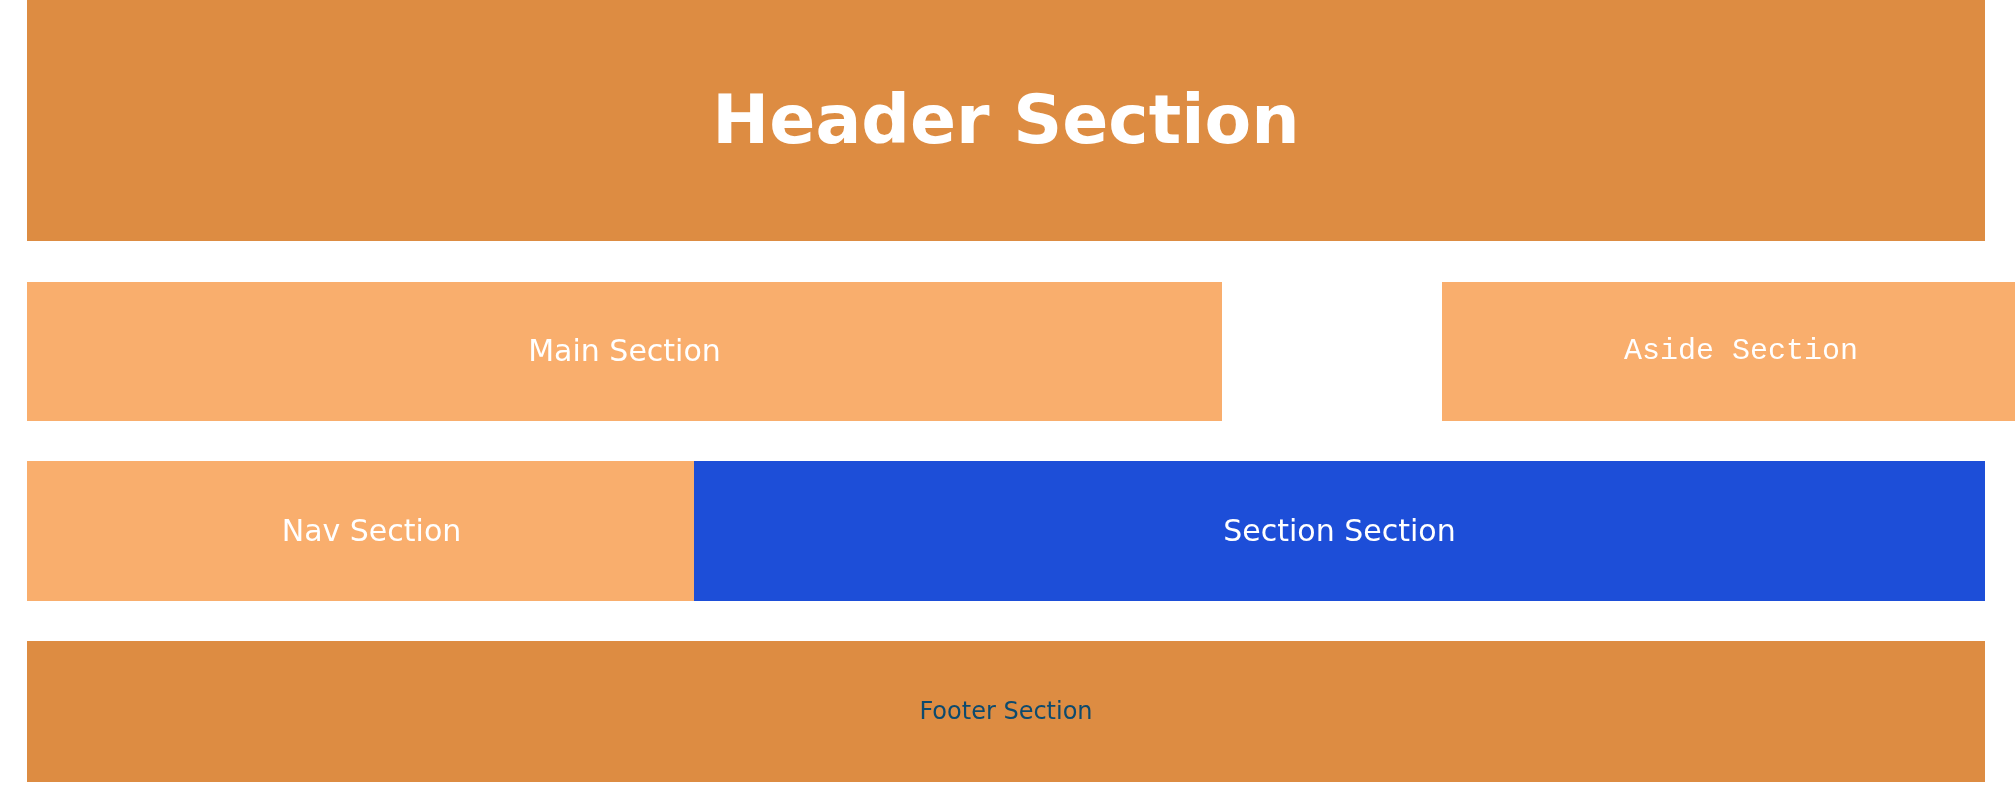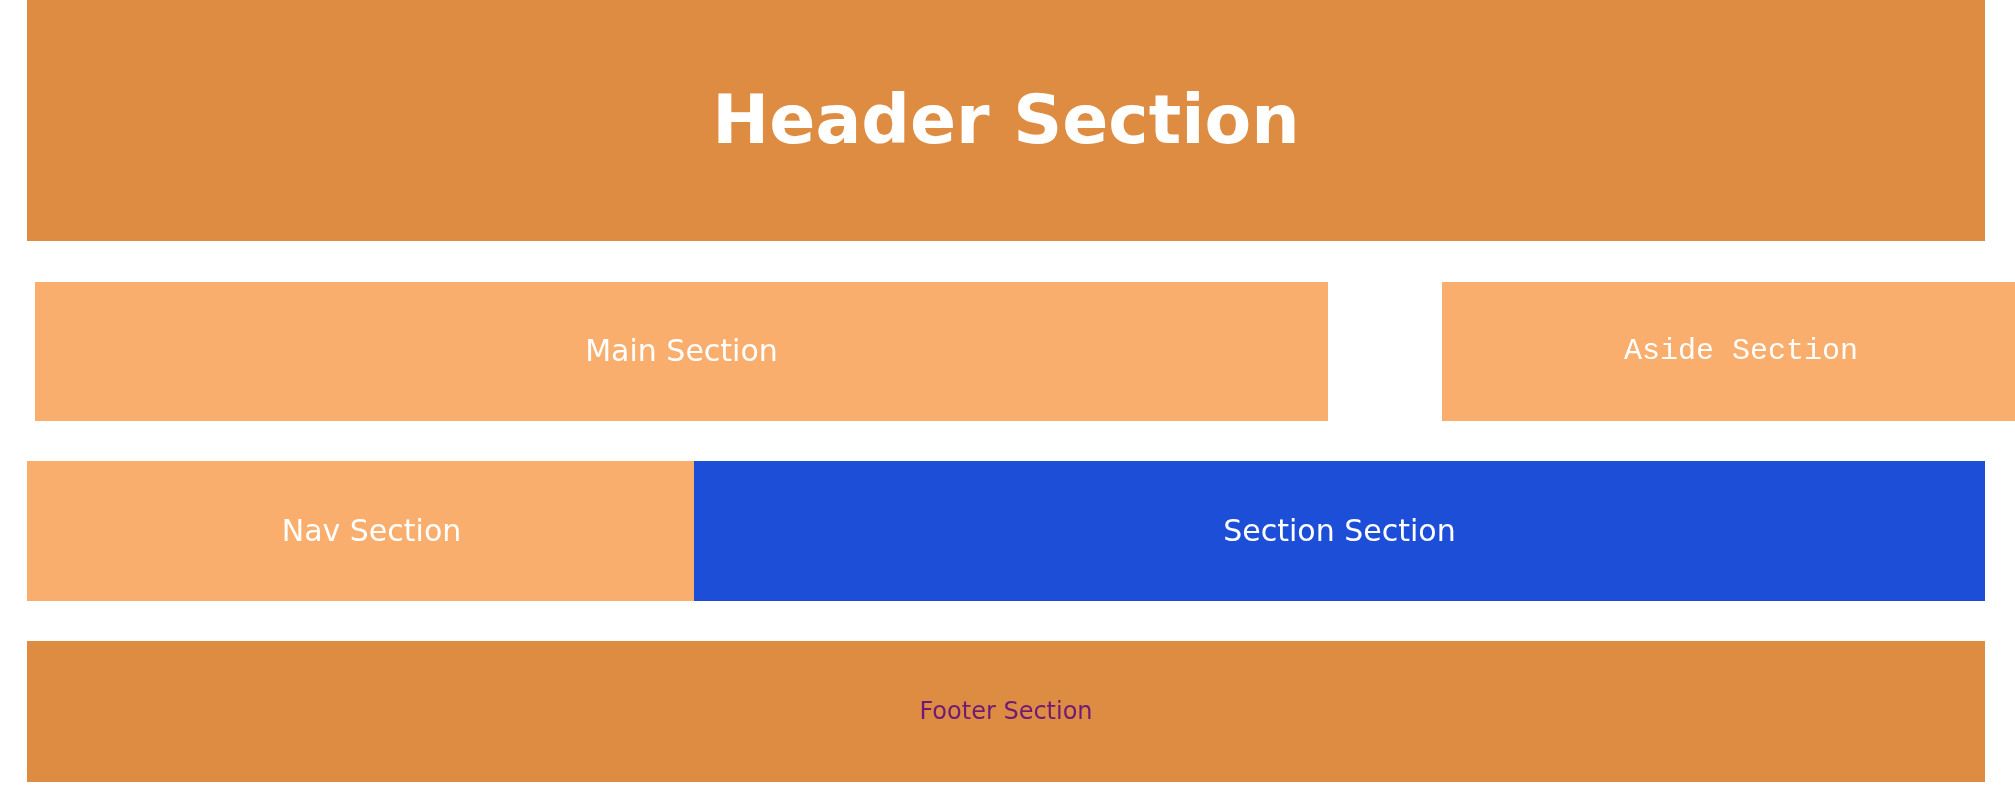--- a/index.html
+++ b/index.html
@@ -44,23 +44,23 @@
   .header-title {
     font-size: 68px;
     font-weight: bold;
     letter-spacing: 0px;
     color: #ffffff;
     white-space: nowrap;
   }
 
   
   .main {
-    left: 35px;
+    left: 27px;
     top: 282px;
-    width: 1293px;
+    width: 1195px;
     height: 139px;
     background: #f9ae6d;
   }
   .aside {
     left: 1442px;
     top: 282px;
     width: 598px;
     height: 139px;
     background: #f9ae6d;
     font-family: Liberation Mono, monospace;
@@ -93,21 +93,21 @@
 
   .block-label {
     font-size: 30px;
     font-weight: normal;
     color: #ffffff;
     white-space: nowrap;
   }
   .footer-label {
     font-size: 24px;
     font-weight: normal;
-    color: #701a75;
+    color: #0c4a6e;
     white-space: nowrap;
   }
 </style>
 </head>
 <body>
 
 <div class="page">
 
   <header class="block header">
     <h1 class="header-title">Header Section</h1>

